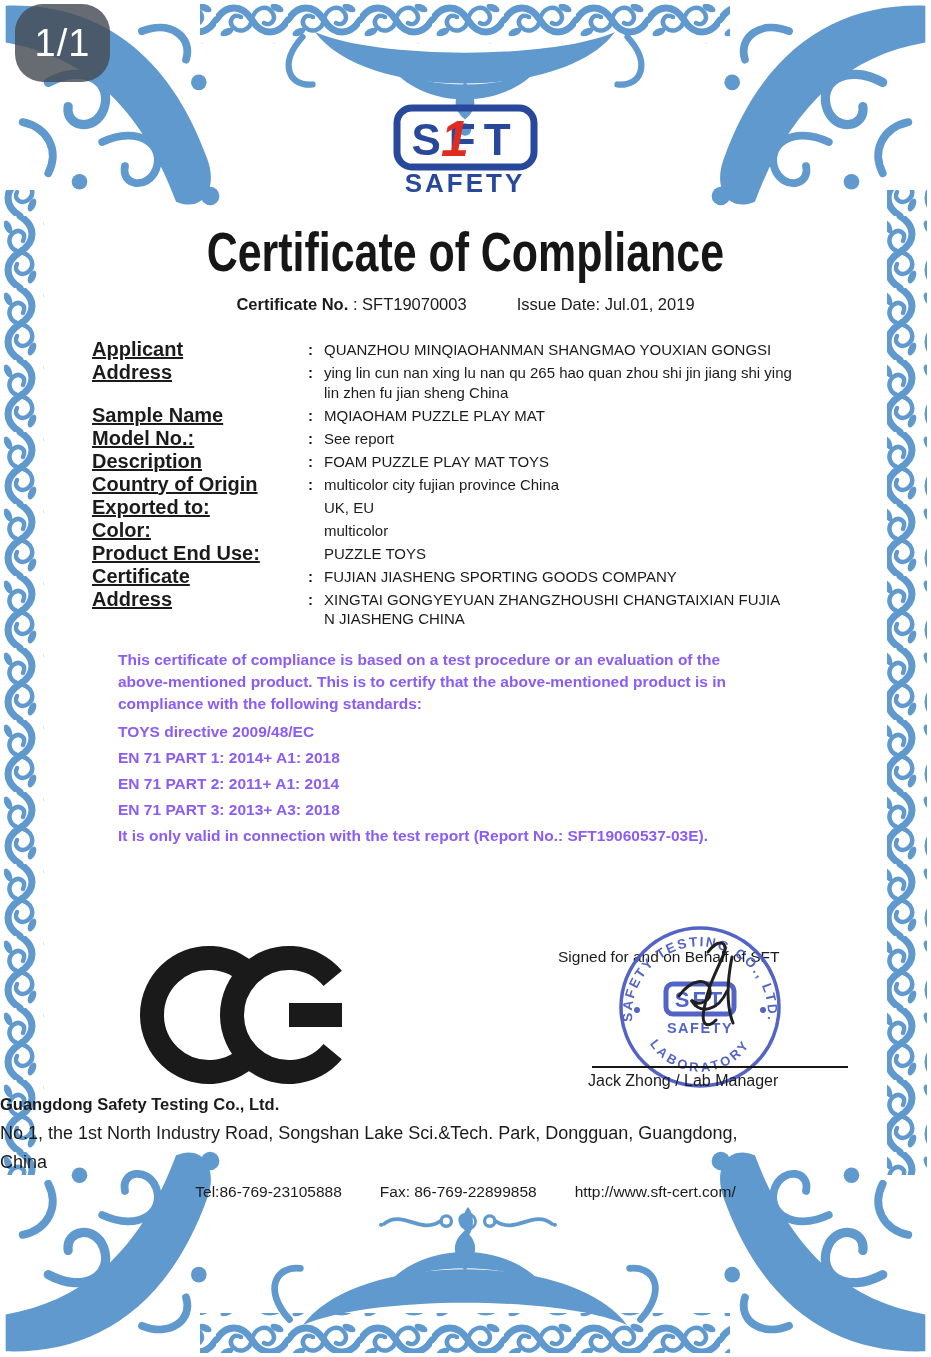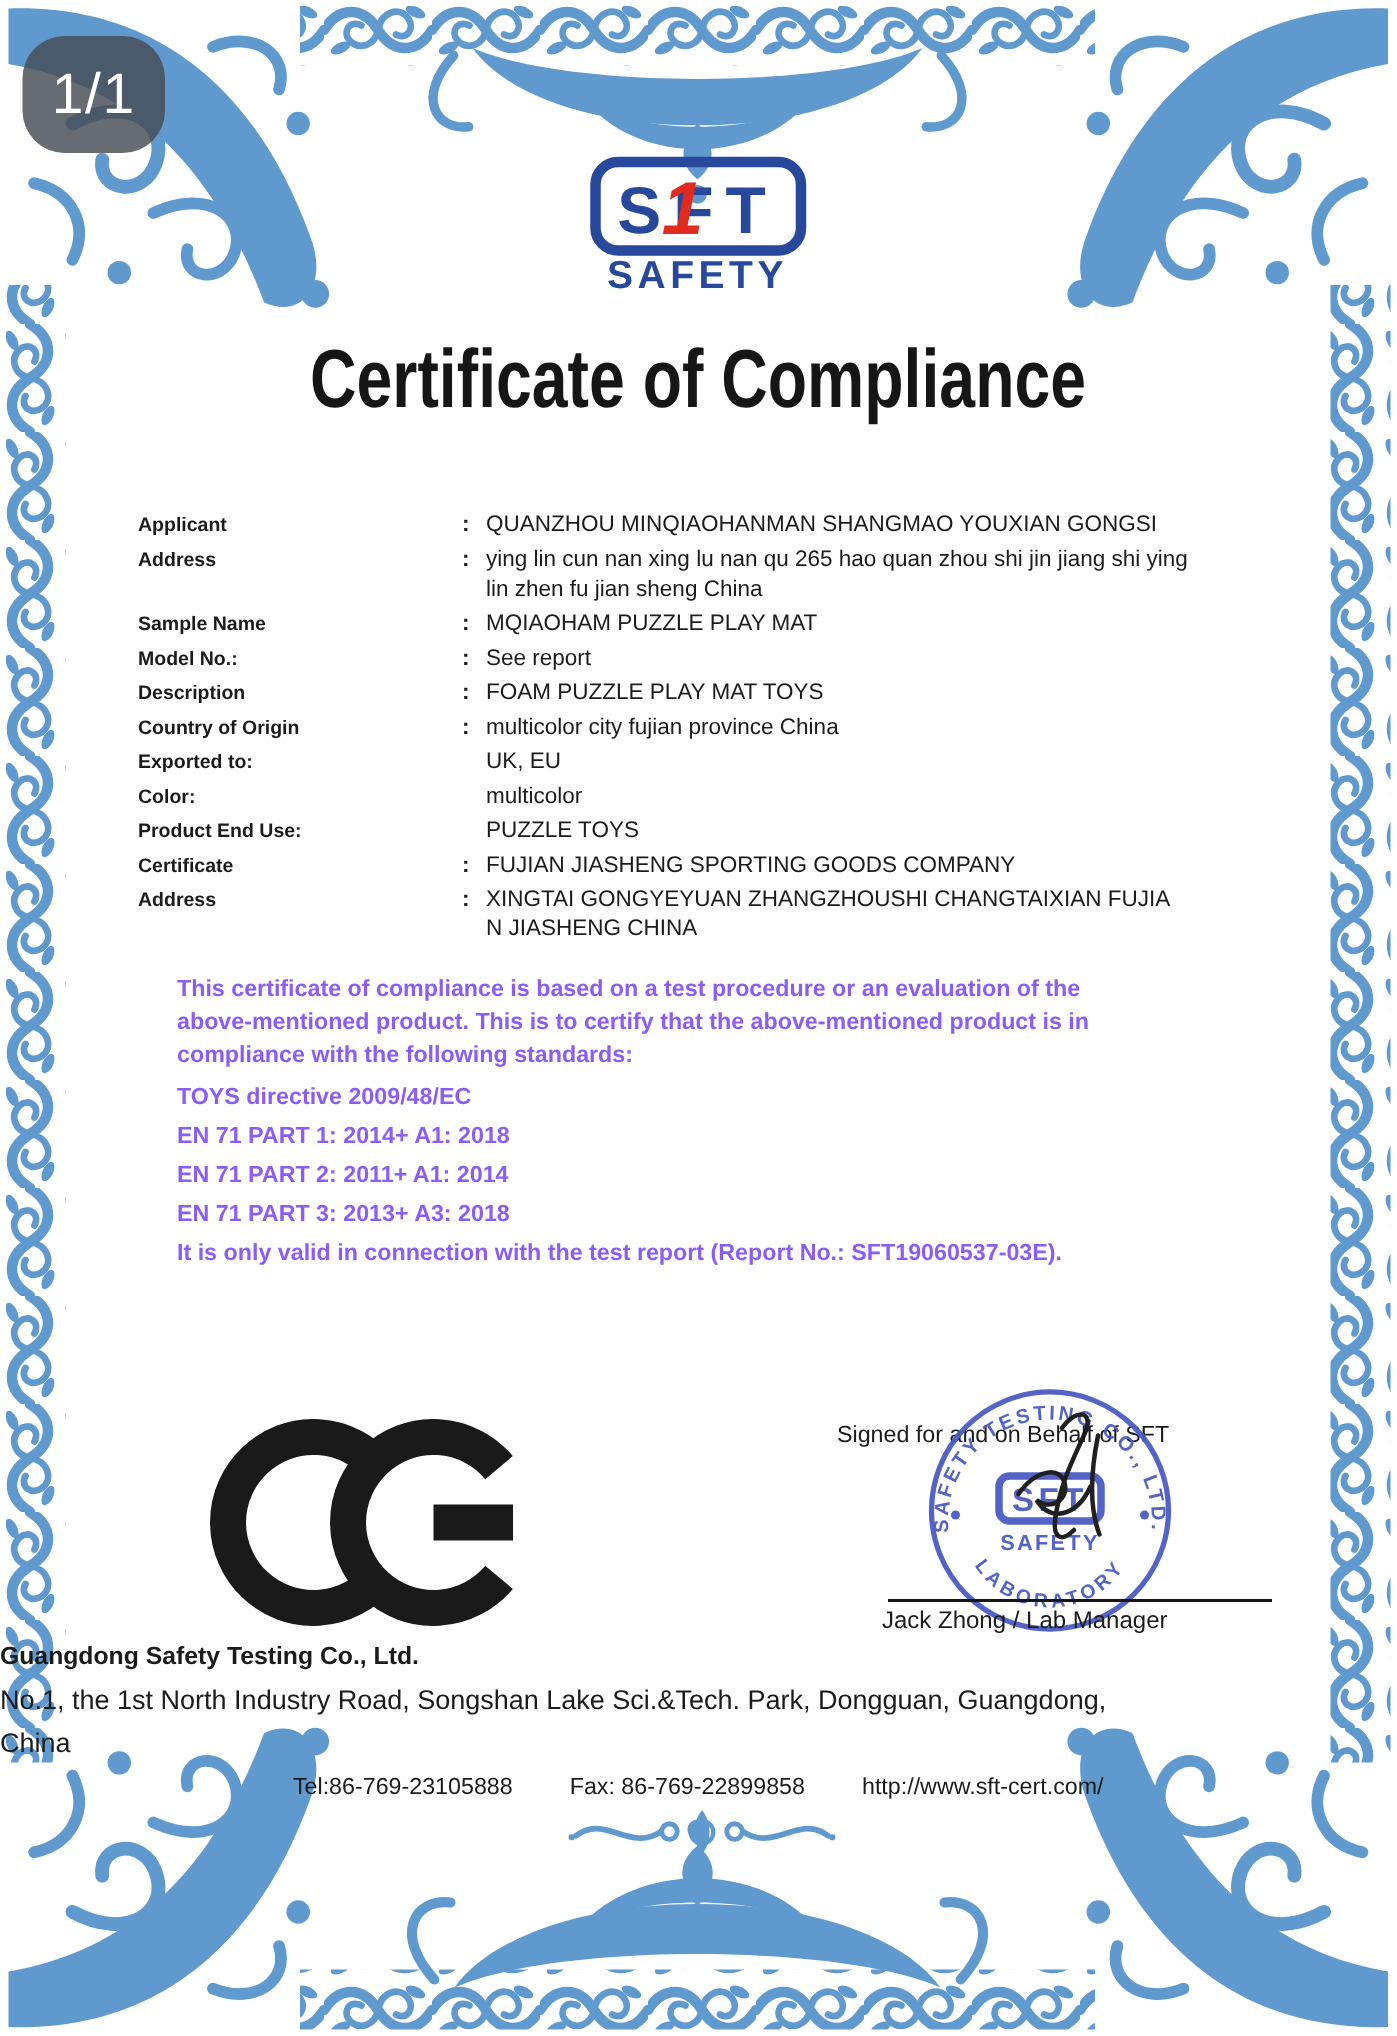--- a/index.html
+++ b/index.html
@@ -2,39 +2,39 @@
 <html><head>
 <meta charset="utf-8">
 <style>
   html,body{margin:0;padding:0;background:#ffffff;}
   .page{
     position:relative;width:931px;height:1357px;background:#ffffff;
     font-family:"Liberation Sans",sans-serif;color:#1b1b1b;overflow:hidden;
   }
   .border-svg{position:absolute;left:0;top:0;width:931px;height:1357px;}
   .badge{
-    position:absolute;left:15px;top:24px;width:95px;height:78px;
+    position:absolute;left:15px;top:4px;width:95px;height:78px;
     background:rgba(70,76,84,.82);border-radius:28px;z-index:6;
     display:flex;align-items:center;justify-content:center;
     color:#fff;font-size:38px;letter-spacing:1px;
   }
   .logo-svg{position:absolute;left:393px;top:104px;z-index:2;}
   .title{
     position:absolute;left:0;top:220px;width:100%;margin:0;text-align:center;
     font-size:55px;font-weight:bold;color:#161616;
     transform:scaleX(.78);transform-origin:465px 50%;white-space:nowrap;
   }
   .certline{
     position:absolute;left:0;top:295px;width:100%;display:flex;
     justify-content:center;gap:50px;font-size:16.5px;
   }
   .certline .lbl{font-weight:bold;}
   .fields{position:absolute;left:92px;top:340px;width:782px;font-size:15px;line-height:19.5px;}
   .frow{display:grid;grid-template-columns:216px 16px 1fr;margin-bottom:3.5px;}
-  .flabel{font-weight:bold;font-size:13px;}
+  .flabel{font-weight:bold;font-size:20px;text-decoration:underline;}
   .fsep{font-weight:bold;}
   .fvalue{white-space:pre-line;}
   .statement{position:absolute;left:118px;top:649px;width:712px;font-weight:bold;font-size:15.5px;color:#8b5cf6;}
   .statement .intro{margin:0 0 4px 0;white-space:pre-line;line-height:22px;}
   .std{line-height:26px;}
   .validity{margin:0;line-height:26px;}
   .ce-svg{position:absolute;left:140px;top:946px;}
   .signedfor{position:absolute;left:558px;top:948px;font-size:15.5px;z-index:2;}
   .stamp-svg{position:absolute;left:615px;top:922px;z-index:3;opacity:.95;}
   .sigline{position:absolute;left:592px;top:1066px;width:256px;height:2px;background:#161616;z-index:4;}
@@ -102,20 +102,27 @@
 
   <svg class="logo-svg" width="145" height="92" viewBox="0 0 145 92" xmlns="http://www.w3.org/2000/svg">
     <rect x="4" y="4" width="137" height="59" rx="15" fill="none" stroke="#27489b" stroke-width="7"></rect>
     <text x="72" y="51" text-anchor="middle" font-family="Liberation Sans, sans-serif" font-weight="bold" font-size="44" letter-spacing="8" fill="#27489b">SFT</text>
     <text x="62" y="52" text-anchor="middle" font-family="Liberation Sans, sans-serif" font-weight="bold" font-style="italic" font-size="50" fill="#e02b20">1</text>
     <text x="72" y="88" text-anchor="middle" font-family="Liberation Sans, sans-serif" font-weight="bold" font-size="26" letter-spacing="3" fill="#27489b">SAFETY</text>
   </svg>
 
   <h1 class="title">Certificate of Compliance</h1>
 
+  <div class="certline">
+    <div>
+      <span class="lbl">Certificate No.</span>
+      <span>: SFT19070003</span>
+    </div>
+    <div>Issue Date: Jul.01, 2019</div>
+  </div>
 
   <div class="fields">
     <div class="frow">
       <span class="flabel">Applicant</span>
       <span class="fsep">:</span>
       <span class="fvalue">QUANZHOU MINQIAOHANMAN SHANGMAO YOUXIAN GONGSI</span>
     </div>
     <div class="frow">
       <span class="flabel">Address</span>
       <span class="fsep">:</span>

